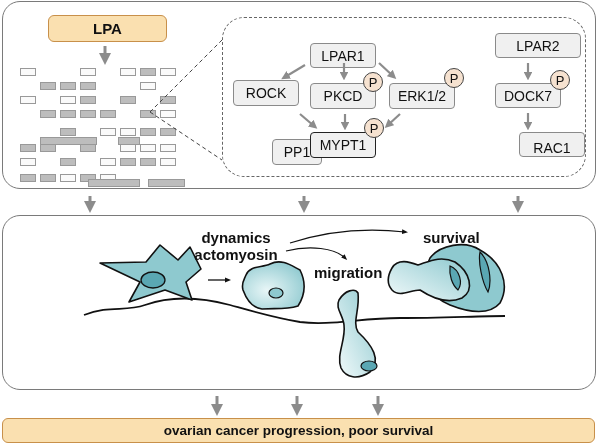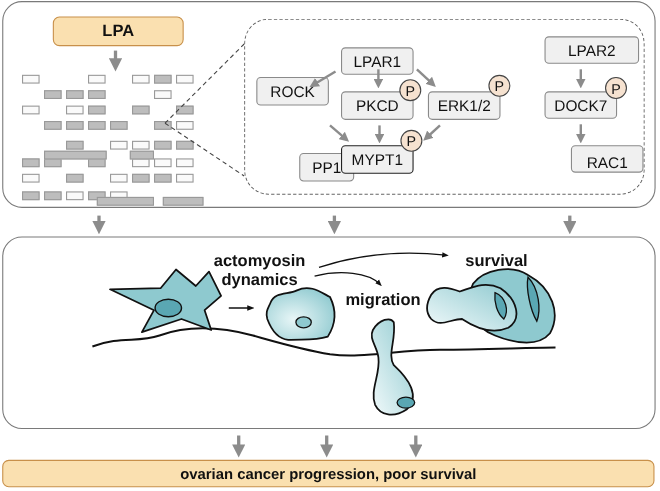--- a/index.html
+++ b/index.html
@@ -73,21 +73,21 @@
     <div style="position: absolute; left: 100px; top: 75px; width: 20px; height: 6px; background: rgb(189, 189, 189); border: 0.6px solid rgb(153, 153, 153);"></div>
     <div style="position: absolute; left: 70px; top: 117px; width: 50px; height: 6px; background: rgb(189, 189, 189); border: 0.6px solid rgb(153, 153, 153);"></div>
     <div style="position: absolute; left: 130px; top: 117px; width: 35px; height: 6px; background: rgb(189, 189, 189); border: 0.6px solid rgb(153, 153, 153);"></div>
   </div>
 
 <div class="dash" style="left:222px;top:17px;width:364px;height:160px;"></div>
 
 <div class="node" style="left:310px;top:43px;width:66px;height:25px;">
     <span>LPAR1</span>
   </div>
-<div class="node" style="left:233px;top:70px;width:66px;height:26px;">
+<div class="node" style="left:233px;top:80px;width:66px;height:26px;">
     <span>ROCK</span>
   </div>
 <div class="node" style="left:310px;top:83px;width:66px;height:26px;">
     <span>PKCD</span>
   </div>
 <div class="node" style="left:389px;top:83px;width:66px;height:26px;">
     <span>ERK1/2</span>
   </div>
 <div class="node" style="left:272px;top:139px;width:50px;height:26px;">
     <span>PP1</span>
@@ -182,17 +182,17 @@
   <path d="M339,300 C345,290 355,288 358,293 C360,310 352,322 358,332 C372,345 382,360 370,372 C358,380 346,378 341,368 C336,355 346,340 344,325 C343,315 335,308 339,300 Z" fill="url(#cg)" stroke="#111" stroke-width="1.6"></path>
   <ellipse cx="369" cy="366" rx="8" ry="5" fill="#5aa7b3" stroke="#111" stroke-width="1.2"></ellipse>
 
   <path d="M430,258 C440,245 465,240 480,250 C502,262 510,285 500,303 C490,315 470,313 450,305 C432,298 420,280 430,258 Z" fill="#8ec9cf" stroke="#111" stroke-width="1.6"></path>
   <path d="M392,268 C398,258 410,262 418,265 C428,262 440,255 455,262 C470,272 475,290 462,298 C448,304 432,298 420,290 C410,290 400,298 392,290 C386,283 388,275 392,268 Z" fill="url(#cg)" stroke="#111" stroke-width="1.6"></path>
   <path d="M450,266 C460,270 463,283 458,290 C452,285 449,275 450,266 Z" fill="#5aa7b3" stroke="#111" stroke-width="1.2"></path>
   <path d="M480,252 C490,262 492,282 488,292 C482,282 478,262 480,252 Z" fill="#5aa7b3" stroke="#111" stroke-width="1.2"></path>
 </svg>
 
 <div class="label" style="left:186px;top:229px;width:100px;">
+  <div>dynamics</div>
   <div>actomyosin</div>
-  <div>dynamics</div>
 </div>
 <div class="label" style="left:314px;top:264px;">migration</div>
 <div class="label" style="left:423px;top:229px;">survival</div>
 
 </body></html>

